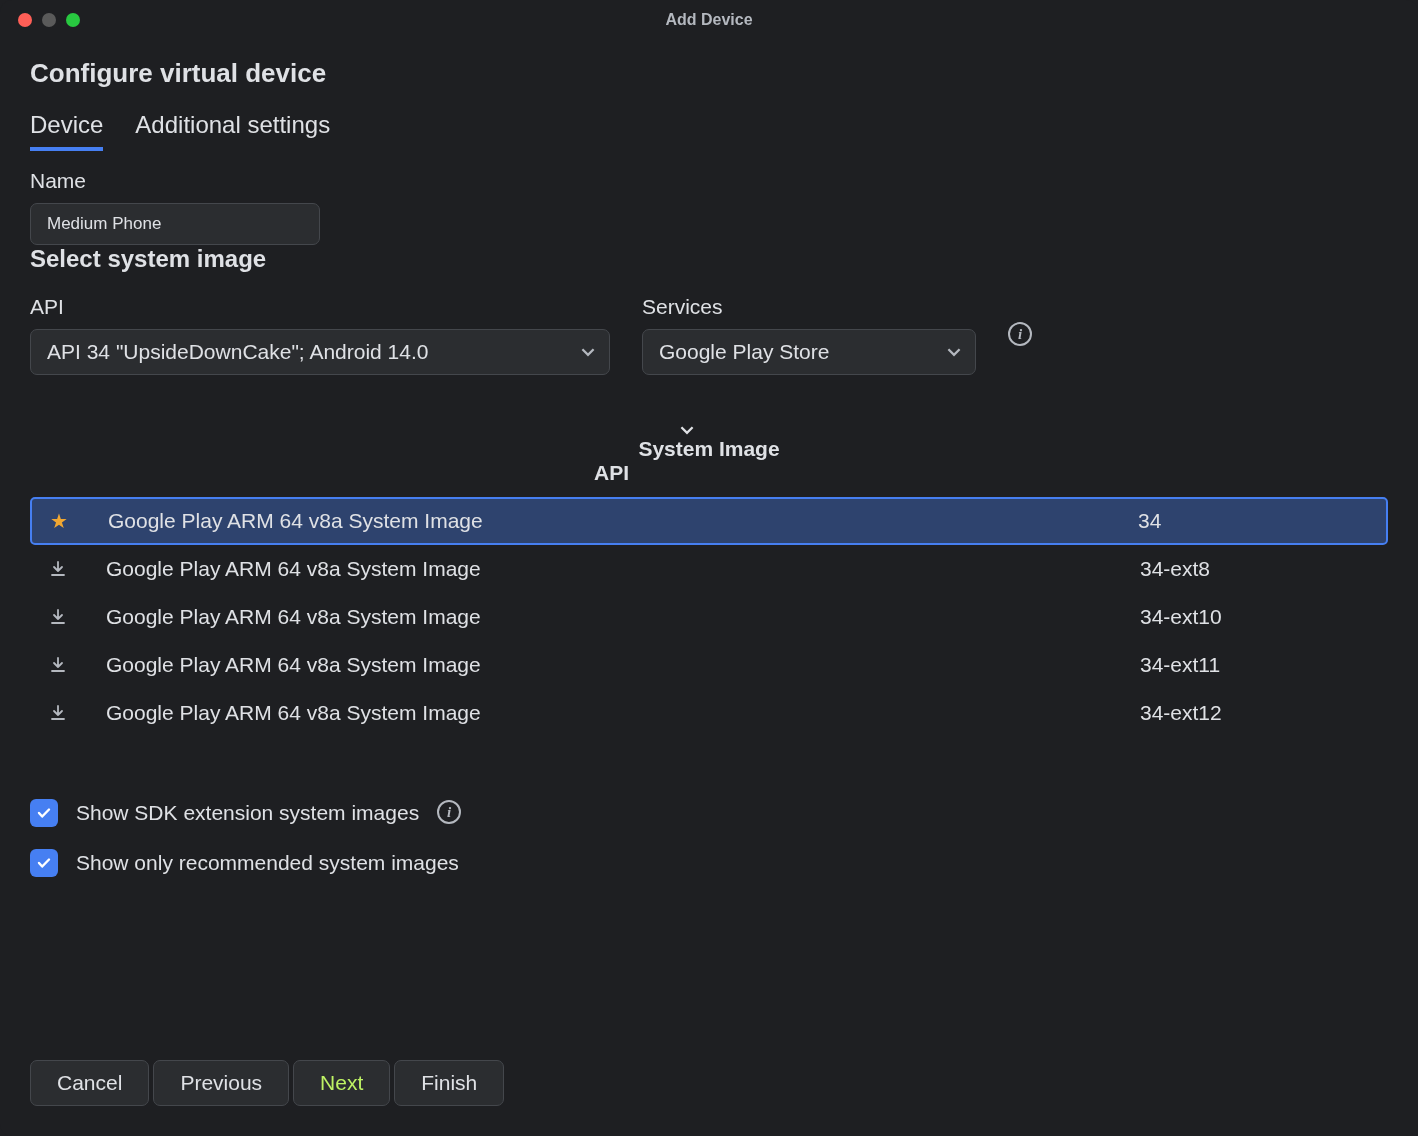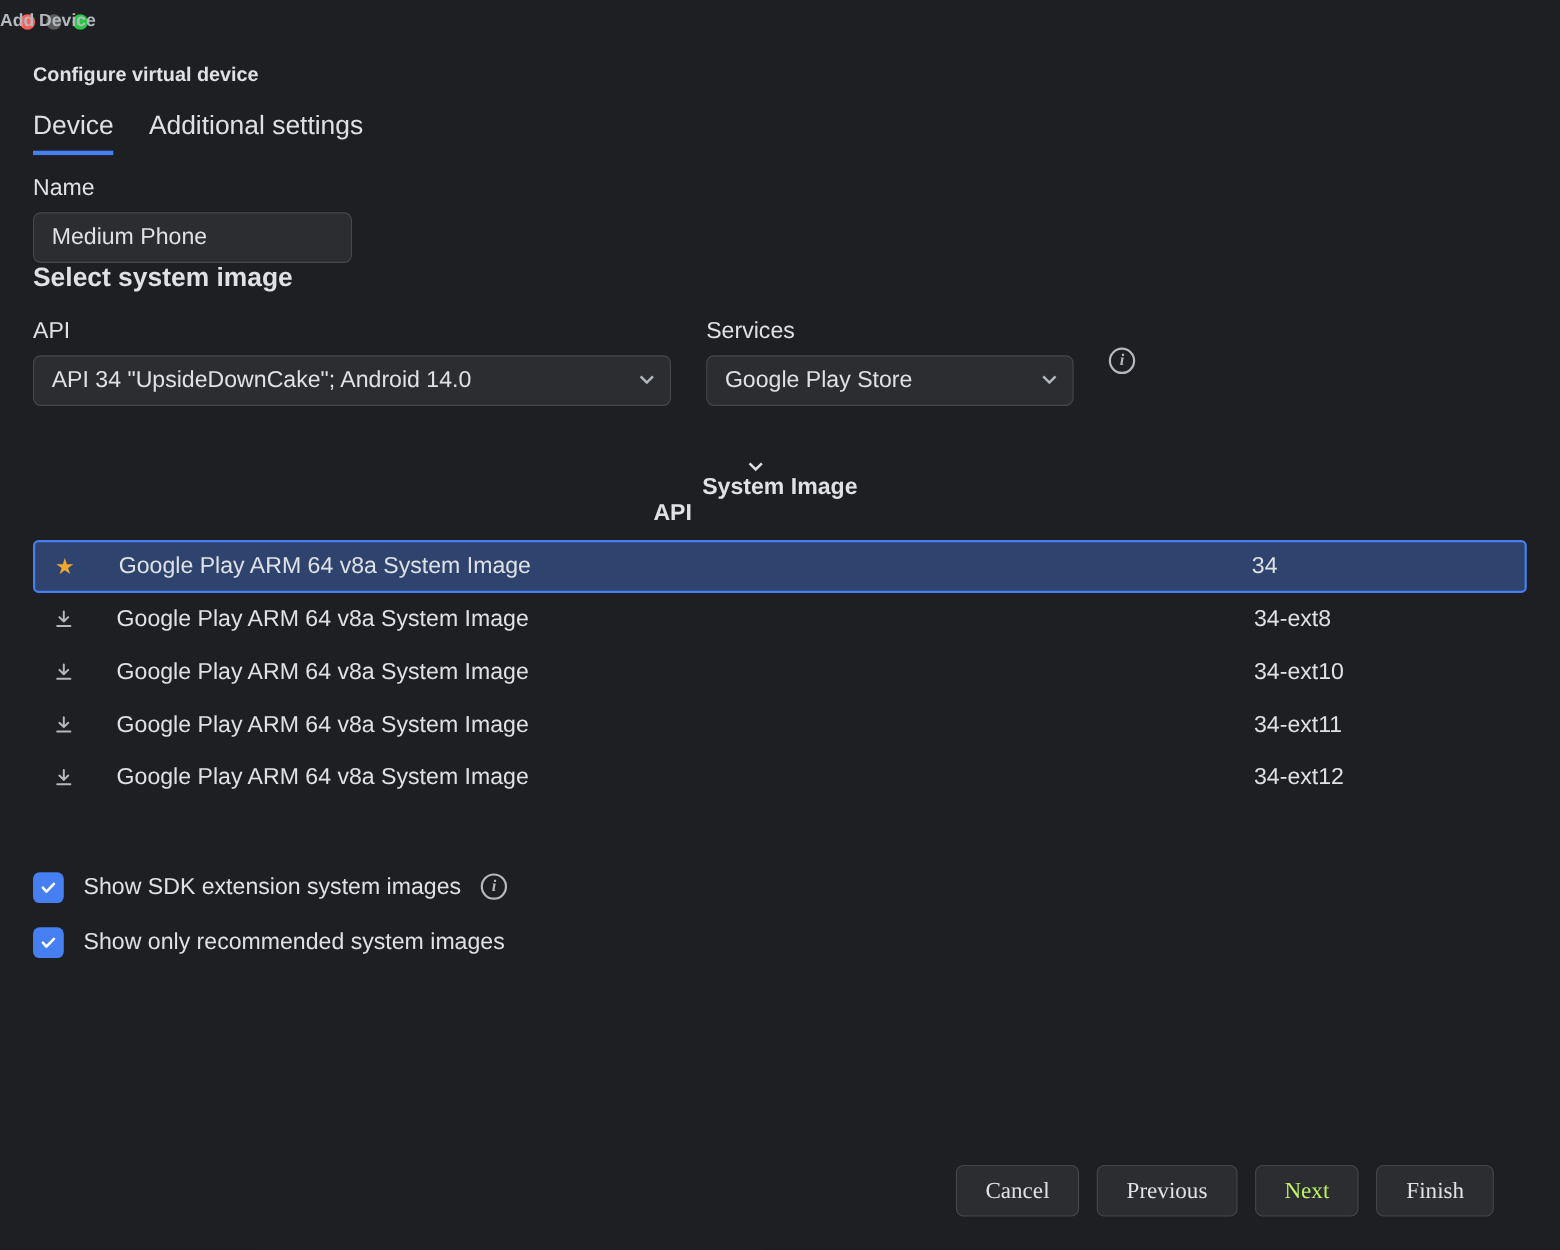--- a/index.html
+++ b/index.html
@@ -35,33 +35,34 @@
   width: 14px;
   height: 14px;
   border-radius: 50%;
 }
 .tl-red { background: #ff5f57; }
 .tl-yellow { background: #5a5a5a; }
 .tl-green { background: #28c840; }
 .window-title {
   position: absolute;
   left: 0; right: 0;
+  text-align: center;
   font-size: 16px;
   font-weight: 600;
   color: #b4b8bf;
   pointer-events: none;
 }
 .content {
   flex: 1;
   padding: 18px 30px 0 30px;
   display: flex;
   flex-direction: column;
 }
 .page-title {
-  font-size: 18px;
+  font-size: 26px;
   font-weight: 700;
   color: #dfe1e5;
   margin-bottom: 22px;
 }
 .tabs {
   display: flex;
   gap: 32px;
   margin-bottom: 18px;
 }
 .tab {
@@ -76,21 +77,21 @@
 .field-label {
   font-size: 21px;
   color: #dfe1e5;
   margin-bottom: 10px;
 }
 .text-input {
   background: #2b2d30;
   border: 1px solid #44474c;
   border-radius: 7px;
   padding: 10px 16px;
-  font-size: 21px;
+  font-size: 17px;
   color: #dfe1e5;
   width: 290px;
   outline: none;
 }
 .section-title {
   font-size: 24px;
   font-weight: 700;
   color: #dfe1e5;
   margin-bottom: 22px;
 }
@@ -184,23 +185,22 @@
   border-radius: 6px;
   display: flex;
   align-items: center;
   justify-content: center;
 }
 .checkbox svg { display: block; }
 .footer {
   margin-top: auto;
   padding: 30px 30px 30px 0;
   display: flex;
-  justify-content: flex-end;
-  gap: 16px;
-  font-family: Liberation Serif, serif;
+  justify-content: flex-start;
+  gap: 4px;
 }
 .btn {
   background: #2b2d30;
   border: 1px solid #44474c;
   border-radius: 7px;
   padding: 10px 26px;
   font-size: 21px;
   color: #dfe1e5;
   cursor: pointer;
 }

